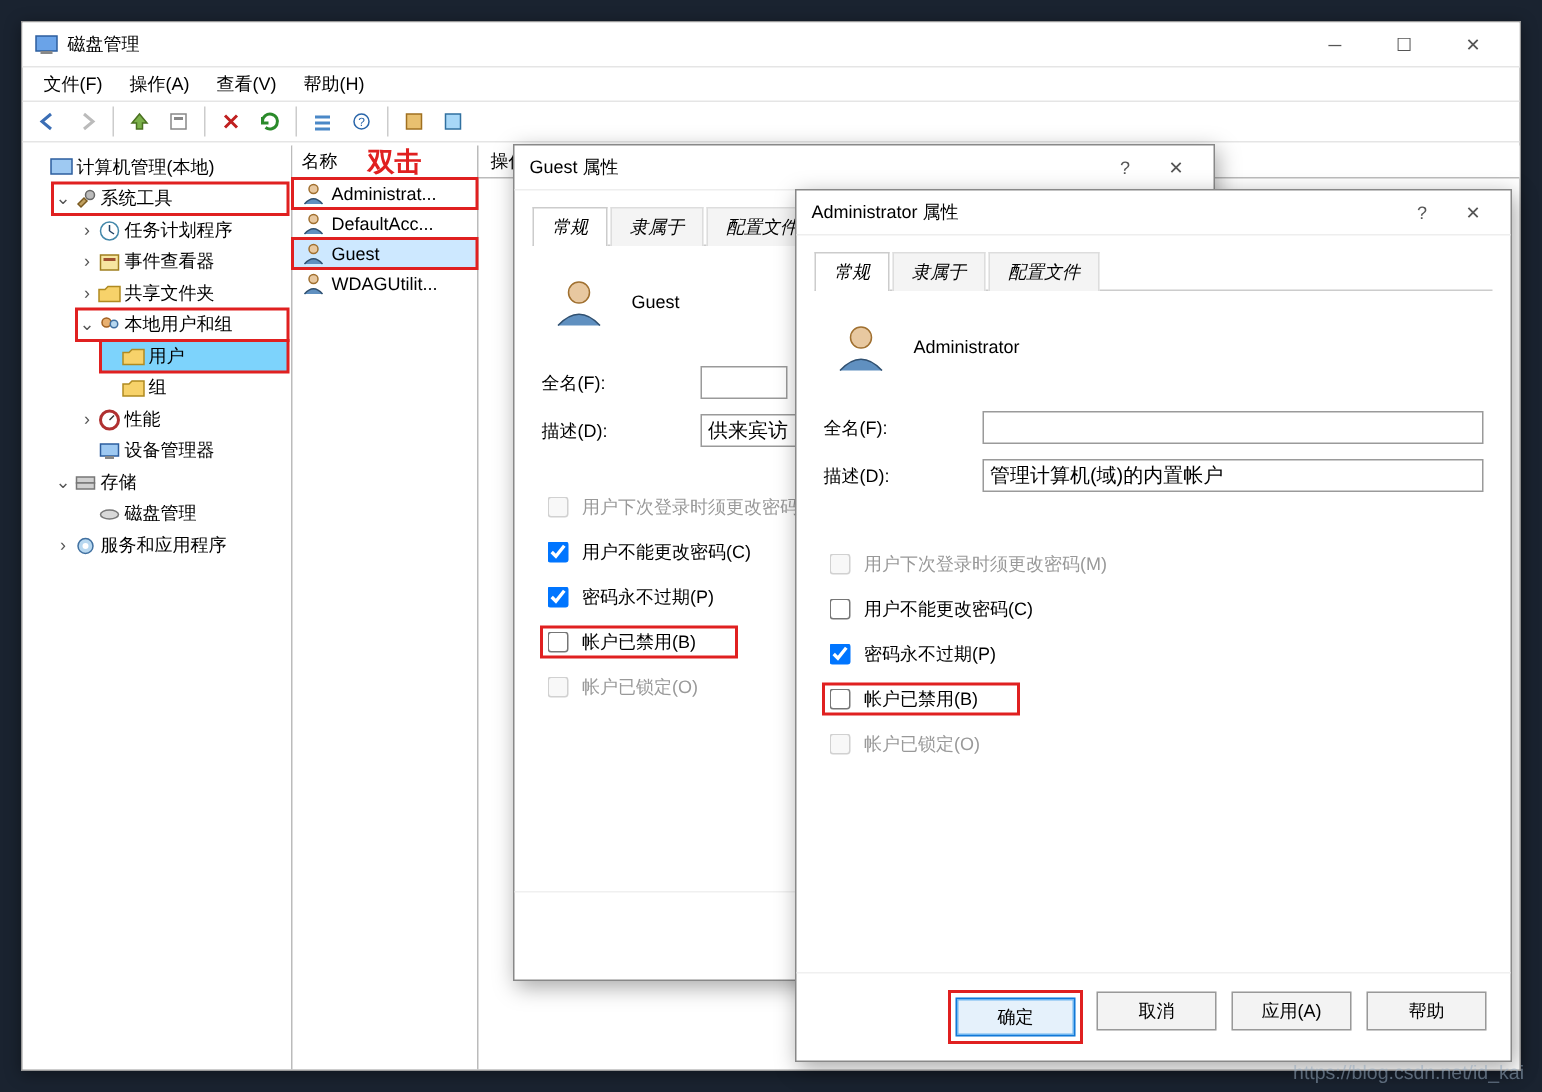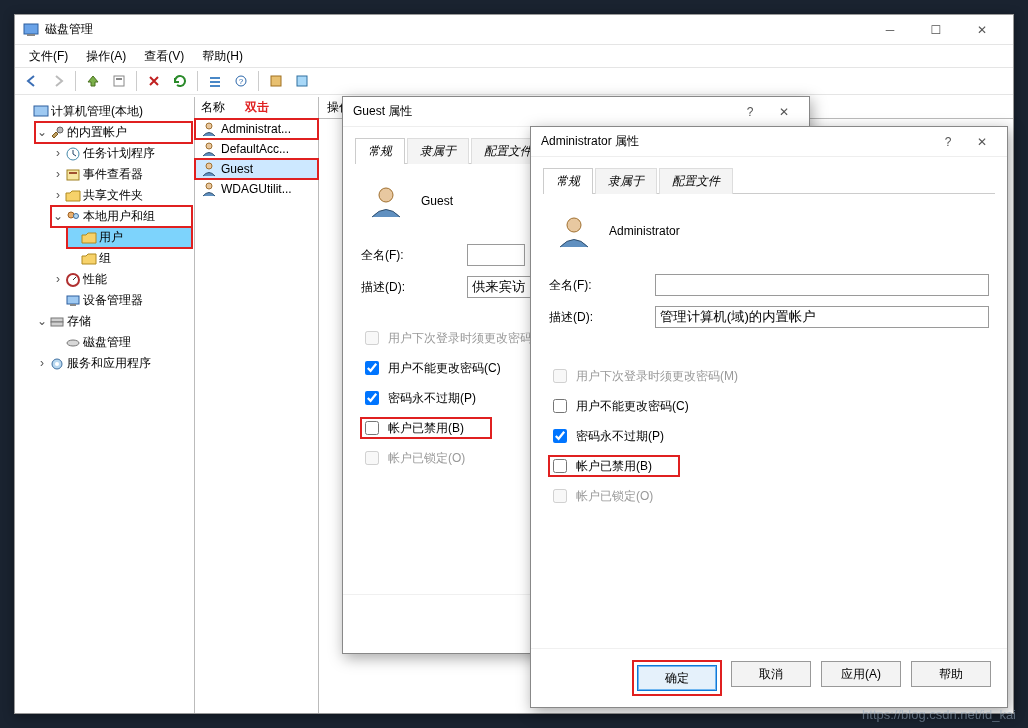--- a/index.html
+++ b/index.html
@@ -52,21 +52,21 @@
   .actionpane .colhead { padding-left:8px; }
   .tree ul { list-style:none; margin:0; padding:0 0 0 16px; }
   .tree > ul { padding-left:2px; }
   .tree li { line-height:19px; white-space:nowrap; }
   .tree .row { display:flex; align-items:center; gap:2px; padding:1px 2px; }
   .tree .tw { width:10px; display:inline-flex; justify-content:center; color:#555; }
   .iconbox { width:16px; height:16px; display:inline-flex; align-items:center; justify-content:center; }
   .listrow { display:flex; align-items:center; gap:4px; padding:2px 6px; }
   .listrow.sel { background:#cde8ff; }
   .redbox { outline:2px solid #e02020; outline-offset:-1px; }
-  .ann { position:absolute; color:#e02020; font-size:12px; font-weight:bold; }
+  .ann { position:absolute; color:#e02020; font-size:18px; font-weight:bold; }
 
   
   .dialog {
     position:absolute;
     background:#fff;
     border:1px solid #888;
     box-shadow: 2px 4px 14px rgba(0,0,0,.35);
   }
   .dtitle {
     height:30px; display:flex; align-items:center; padding:0 10px;
@@ -199,21 +199,21 @@
           <ul>
             <li>
               <div class="row redbox">
                 <span class="tw">⌄</span>
                 <span class="iconbox">
                     <svg width="16" height="16">
                       <path d="M3 11 L7 7 L9 9 L5 13 Z" fill="#c0a060" stroke="#7a5a20"></path>
                       <circle cx="11" cy="5" r="3" fill="#bbb" stroke="#666"></circle>
                     </svg>
                   </span>
-                <span>的内置帐户</span>
+                <span>系统工具</span>
               </div>
               <ul>
                 <li>
                     <div class="row">
                   <span class="tw">›</span>
                   <span class="iconbox">
                         <svg width="16" height="16">
                           <circle cx="8" cy="8" r="6" fill="#fff" stroke="#48a"></circle>
                           <path d="M8 8 L8 4 M8 8 L11 10" stroke="#246" stroke-width="1"></path>
                         </svg>

